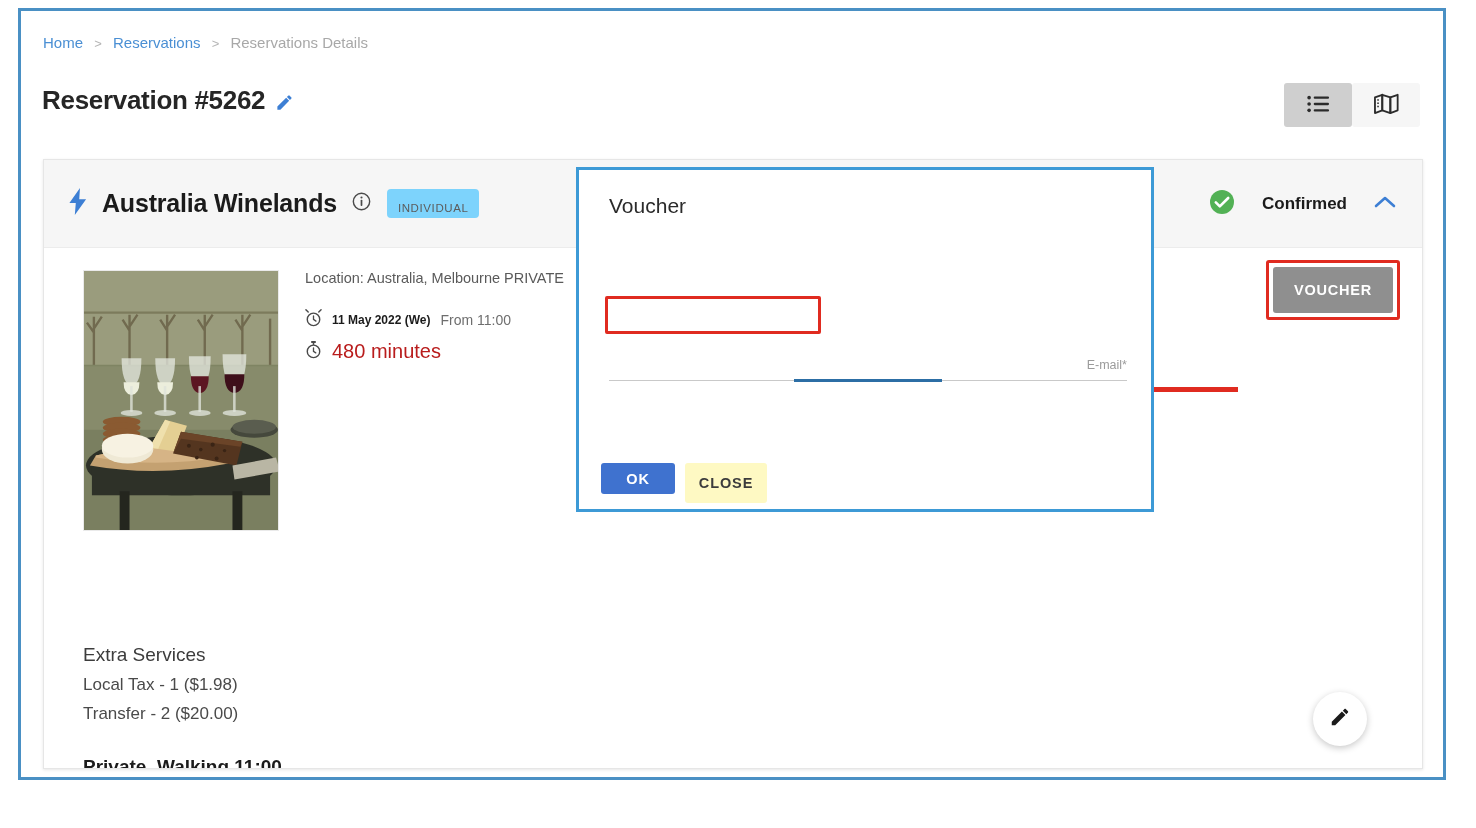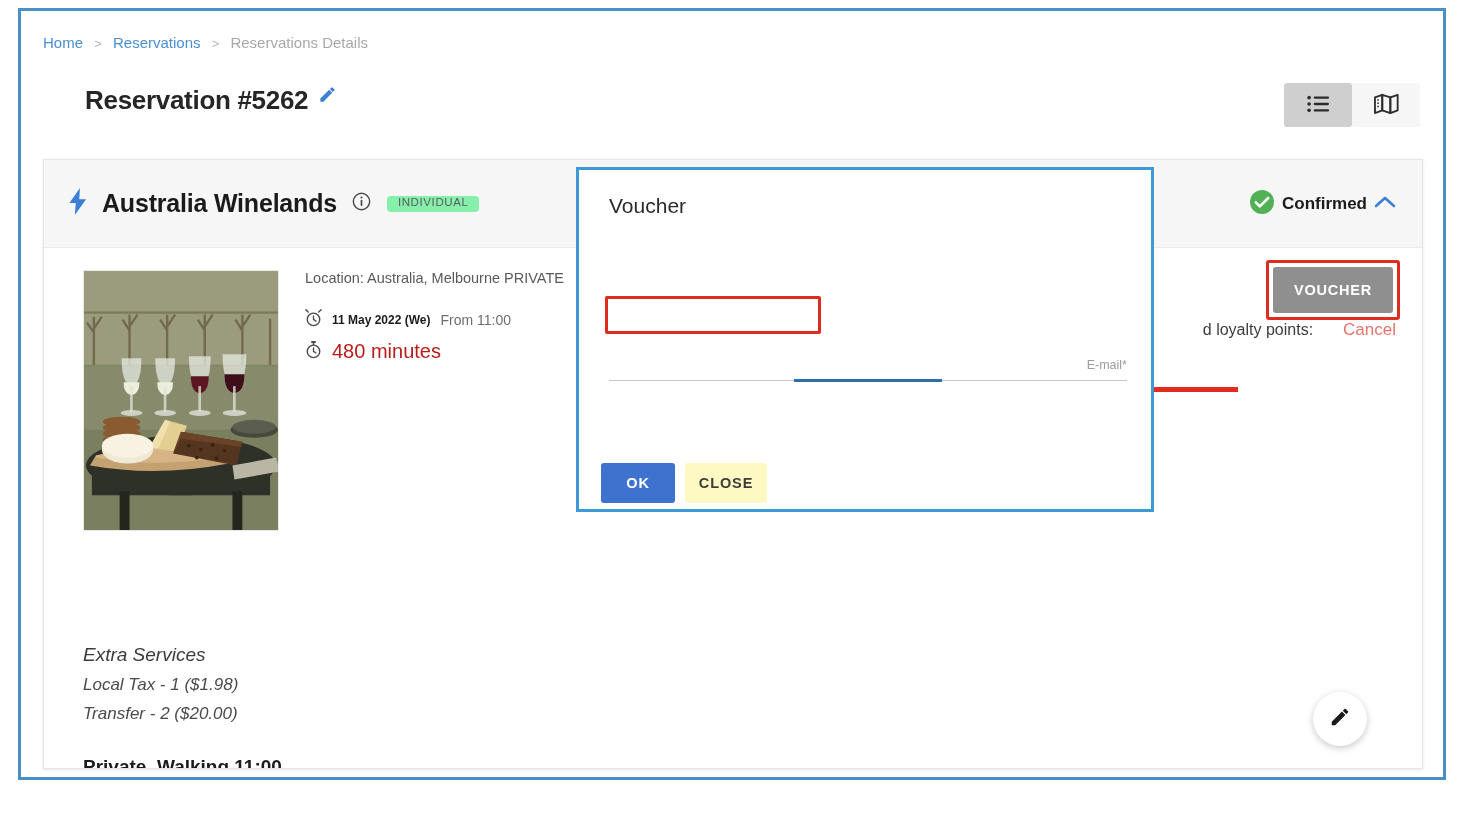--- a/index.html
+++ b/index.html
@@ -37,23 +37,22 @@
     margin: 0 7px;
     font-size: 13px;
   }
   #breadcrumb .crumb-current { color: #a8a8a8; }
 
   
   #page-title-row {
     position: absolute;
     left: 21px; top: 74px;
     display: flex;
-    align-items: flex-start;
+    align-items: flex-end;
     gap: 10px;
-    margin-left: 43px;
   }
   #page-title {
     font-size: 26px;
     font-weight: bold;
     color: #262626;
     letter-spacing: -0.3px;
   }
   .pencil-blue { display: block; }
 
   
@@ -92,32 +91,32 @@
   #bolt-icon { margin-right: 14px; }
   #excursion-title {
     font-size: 25px;
     font-weight: bold;
     color: #1b1b1b;
     letter-spacing: -0.2px;
   }
   #info-icon { margin-left: 15px; }
   #type-badge {
     margin-left: 16px;
-    background: #86efac;
+    background: #7dd3fc;
     color: #5c5c5c;
     font-size: 11.5px;
     letter-spacing: 0.6px;
-    padding: 0 11px 4px;
+    padding: 13px 11px 4px;
     border-radius: 4px;
   }
   #status-group {
     margin-left: auto;
     display: flex;
     align-items: center;
-    gap: 7px;
+    gap: 27px;
   }
   #status-label {
     font-size: 17px;
     font-weight: bold;
     color: #1b1b1b;
   }
 
   
   #card-body { position: relative; height: 520px; }
 
@@ -232,21 +231,21 @@
     font-family: "Liberation Sans", sans-serif;
   }
   #voucher-arrow {
     position: absolute;
     right: 182px; top: 130px;
   }
 
   
   #extras {
     position: absolute;
-    left: 39px; top: 396px; font-style: italic;
+    left: 39px; top: 396px;
   }
   #extras-title {
     font-size: 19px;
     color: #3c3c3c;
   }
   .extra-item {
     margin-top: 9px;
     font-size: 17px;
     color: #4a4a4a;
   }
@@ -355,21 +354,21 @@
     width: 148px; height: 3px;
     background: #2c6ea5;
   }
   #modal-actions {
     position: absolute;
     left: 22px; top: 293px;
     display: flex;
     gap: 10px;
   }
   #ok-button {
-    min-width: 74px; height: 40px;
+    min-width: 74px; height: 31px;
     background: #3f72cf;
     color: #ffffff;
     border: none;
     border-radius: 3px;
     font-size: 14.5px;
     font-weight: bold;
     letter-spacing: 0.9px;
     cursor: pointer;
     font-family: "Liberation Sans", sans-serif;
   }
@@ -576,24 +575,20 @@
               <rect x="6.4" y="1" width="5.2" height="2" rx="0.8" fill="#4a4a4a"></rect>
               <rect x="8.2" y="2.6" width="1.6" height="2.6" fill="#4a4a4a"></rect>
             </svg>
           </span>
           <span id="duration-text">480 minutes</span>
         </div>
       </div>
 
       <div id="right-col">
         <div id="price-value">$</div>
-        <div id="loyalty-row">
-          <span id="loyalty-label">d loyalty points:</span>
-          <span id="cancel-link">Cancel</span>
-        </div>
         <div id="policy-block">
           <div id="policy-title">tion Policy</div>
           <div id="policy-sub">d</div>
         </div>
       </div>
 
       <div id="voucher-highlight">
         <button id="voucher-button">VOUCHER</button>
       </div>
 

